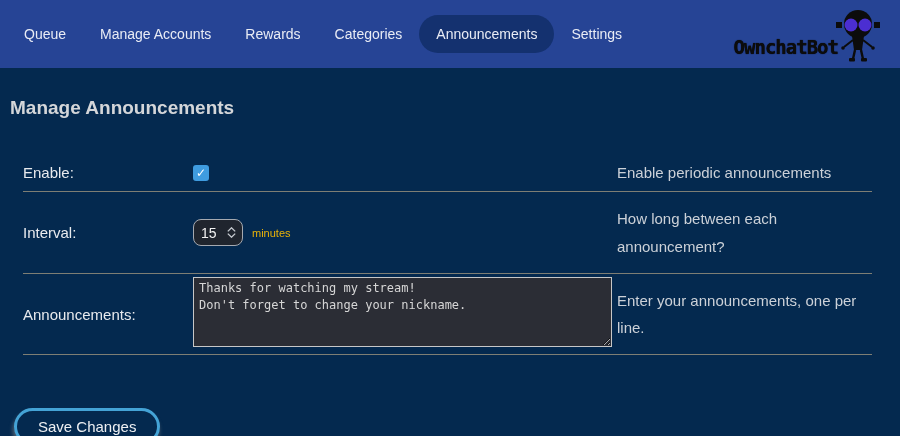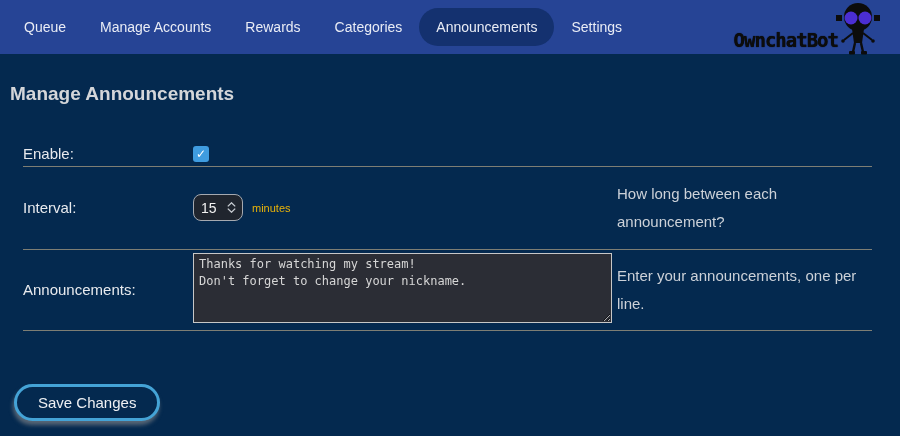--- a/index.html
+++ b/index.html
@@ -6,21 +6,21 @@
   html, body { width: 900px; height: 436px; }
   body {
     font-family: "Liberation Sans", "DejaVu Sans", sans-serif;
     background: #04294f;
     color: #e4e6ea;
     overflow: hidden;
   }
 
   
   .navbar {
-    height: 54px;
+    height: 68px;
     background: #264495;
     display: flex;
     align-items: center;
     padding-left: 7px;
   }
   .nav-item {
     color: #e9ecf5;
     font-size: 14px;
     padding: 11px 17px;
     border-radius: 21px;
@@ -182,20 +182,21 @@
 
   <div class="form">
 
     <div class="form-row">
       <div class="row-label">Enable:</div>
       <div>
         <div class="checkbox">
           <span>✓</span>
         </div>
       </div>
+      <div class="row-desc">Enable periodic announcements</div>
     </div>
 
     <div class="form-row row-interval">
       <div class="row-label">Interval:</div>
       <div class="interval-control">
         <div class="number-input">
           <input type="text" value="15" style="">
           <div class="spinner">
             <svg width="9" height="5" viewBox="0 0 9 5">
                 <path d="M0.8 4.4 L4.5 0.8 L8.2 4.4" stroke="#c8ccd2" stroke-width="1.3" fill="none"></path>

